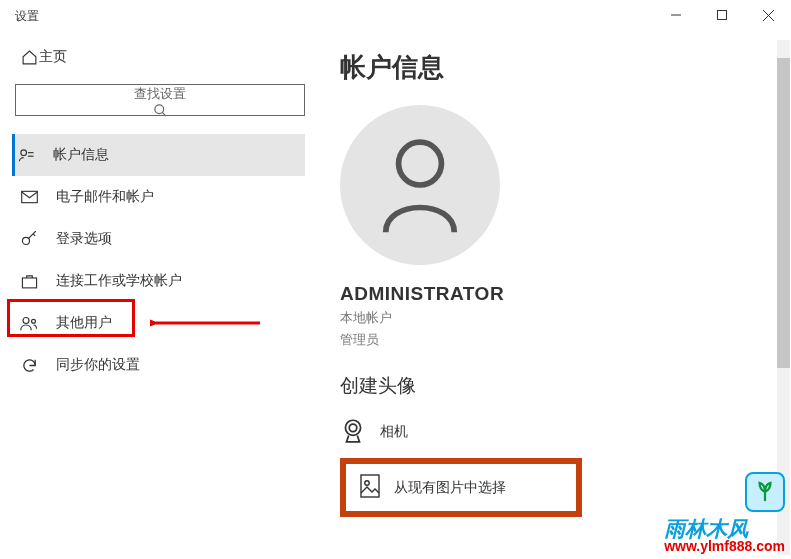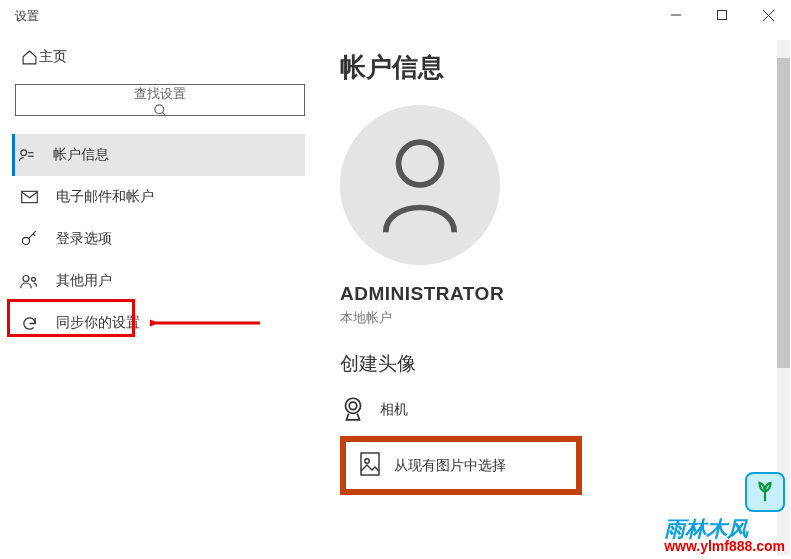--- a/index.html
+++ b/index.html
@@ -160,20 +160,29 @@
     <span class="nav-ic">
       <svg width="17" height="17" viewBox="0 0 24 24" fill="none" stroke="#333" stroke-width="1.6">
           <circle cx="7" cy="14" r="5"></circle>
           <line x1="10" y1="11" x2="21" y2="0"></line>
           <line x1="17" y1="4" x2="20" y2="7"></line>
         </svg>
     </span>
     <span>登录选项</span>
   </div>
 
+  <div class="nav-item">
+    <span class="nav-ic">
+      <svg width="17" height="15" viewBox="0 0 24 20" fill="none" stroke="#333" stroke-width="1.6">
+          <rect x="2" y="5" width="20" height="14"></rect>
+          <path d="M8 5 V2 H16 V5"></path>
+        </svg>
+    </span>
+    <span>连接工作或学校帐户</span>
+  </div>
 
   <div class="nav-item">
     <span class="nav-ic">
       <svg width="19" height="17" viewBox="0 0 24 20" fill="none" stroke="#333" stroke-width="1.6">
           <circle cx="8" cy="6" r="4"></circle>
           <path d="M1 19c0-4 3-7 7-7s7 3 7 7"></path>
           <circle cx="18" cy="7" r="2.6"></circle>
           <path d="M22 17c0-3-2-5-4-5"></path>
         </svg>
     </span>
@@ -196,20 +205,21 @@
 
   <div class="avatar-circle">
     <svg width="90" height="100" viewBox="0 0 60 70" fill="none" stroke="#555" stroke-width="4">
       <circle cx="30" cy="20" r="15"></circle>
       <path d="M6 68 C6 45 54 45 54 68"></path>
     </svg>
   </div>
 
   <div class="username">ADMINISTRATOR</div>
   <div class="sub-line">本地帐户</div>
+  <div class="sub-line">管理员</div>
 
   <div class="create-title">创建头像</div>
 
   <div class="opt-row">
     <span>
       <svg width="26" height="26" viewBox="0 0 24 24" fill="none" stroke="#333" stroke-width="1.6">
         <circle cx="12" cy="10" r="7"></circle>
           <circle cx="12" cy="10" r="3.5"></circle>
         <path d="M8 17 L6 23 H18 L16 17"></path>
       </svg>

